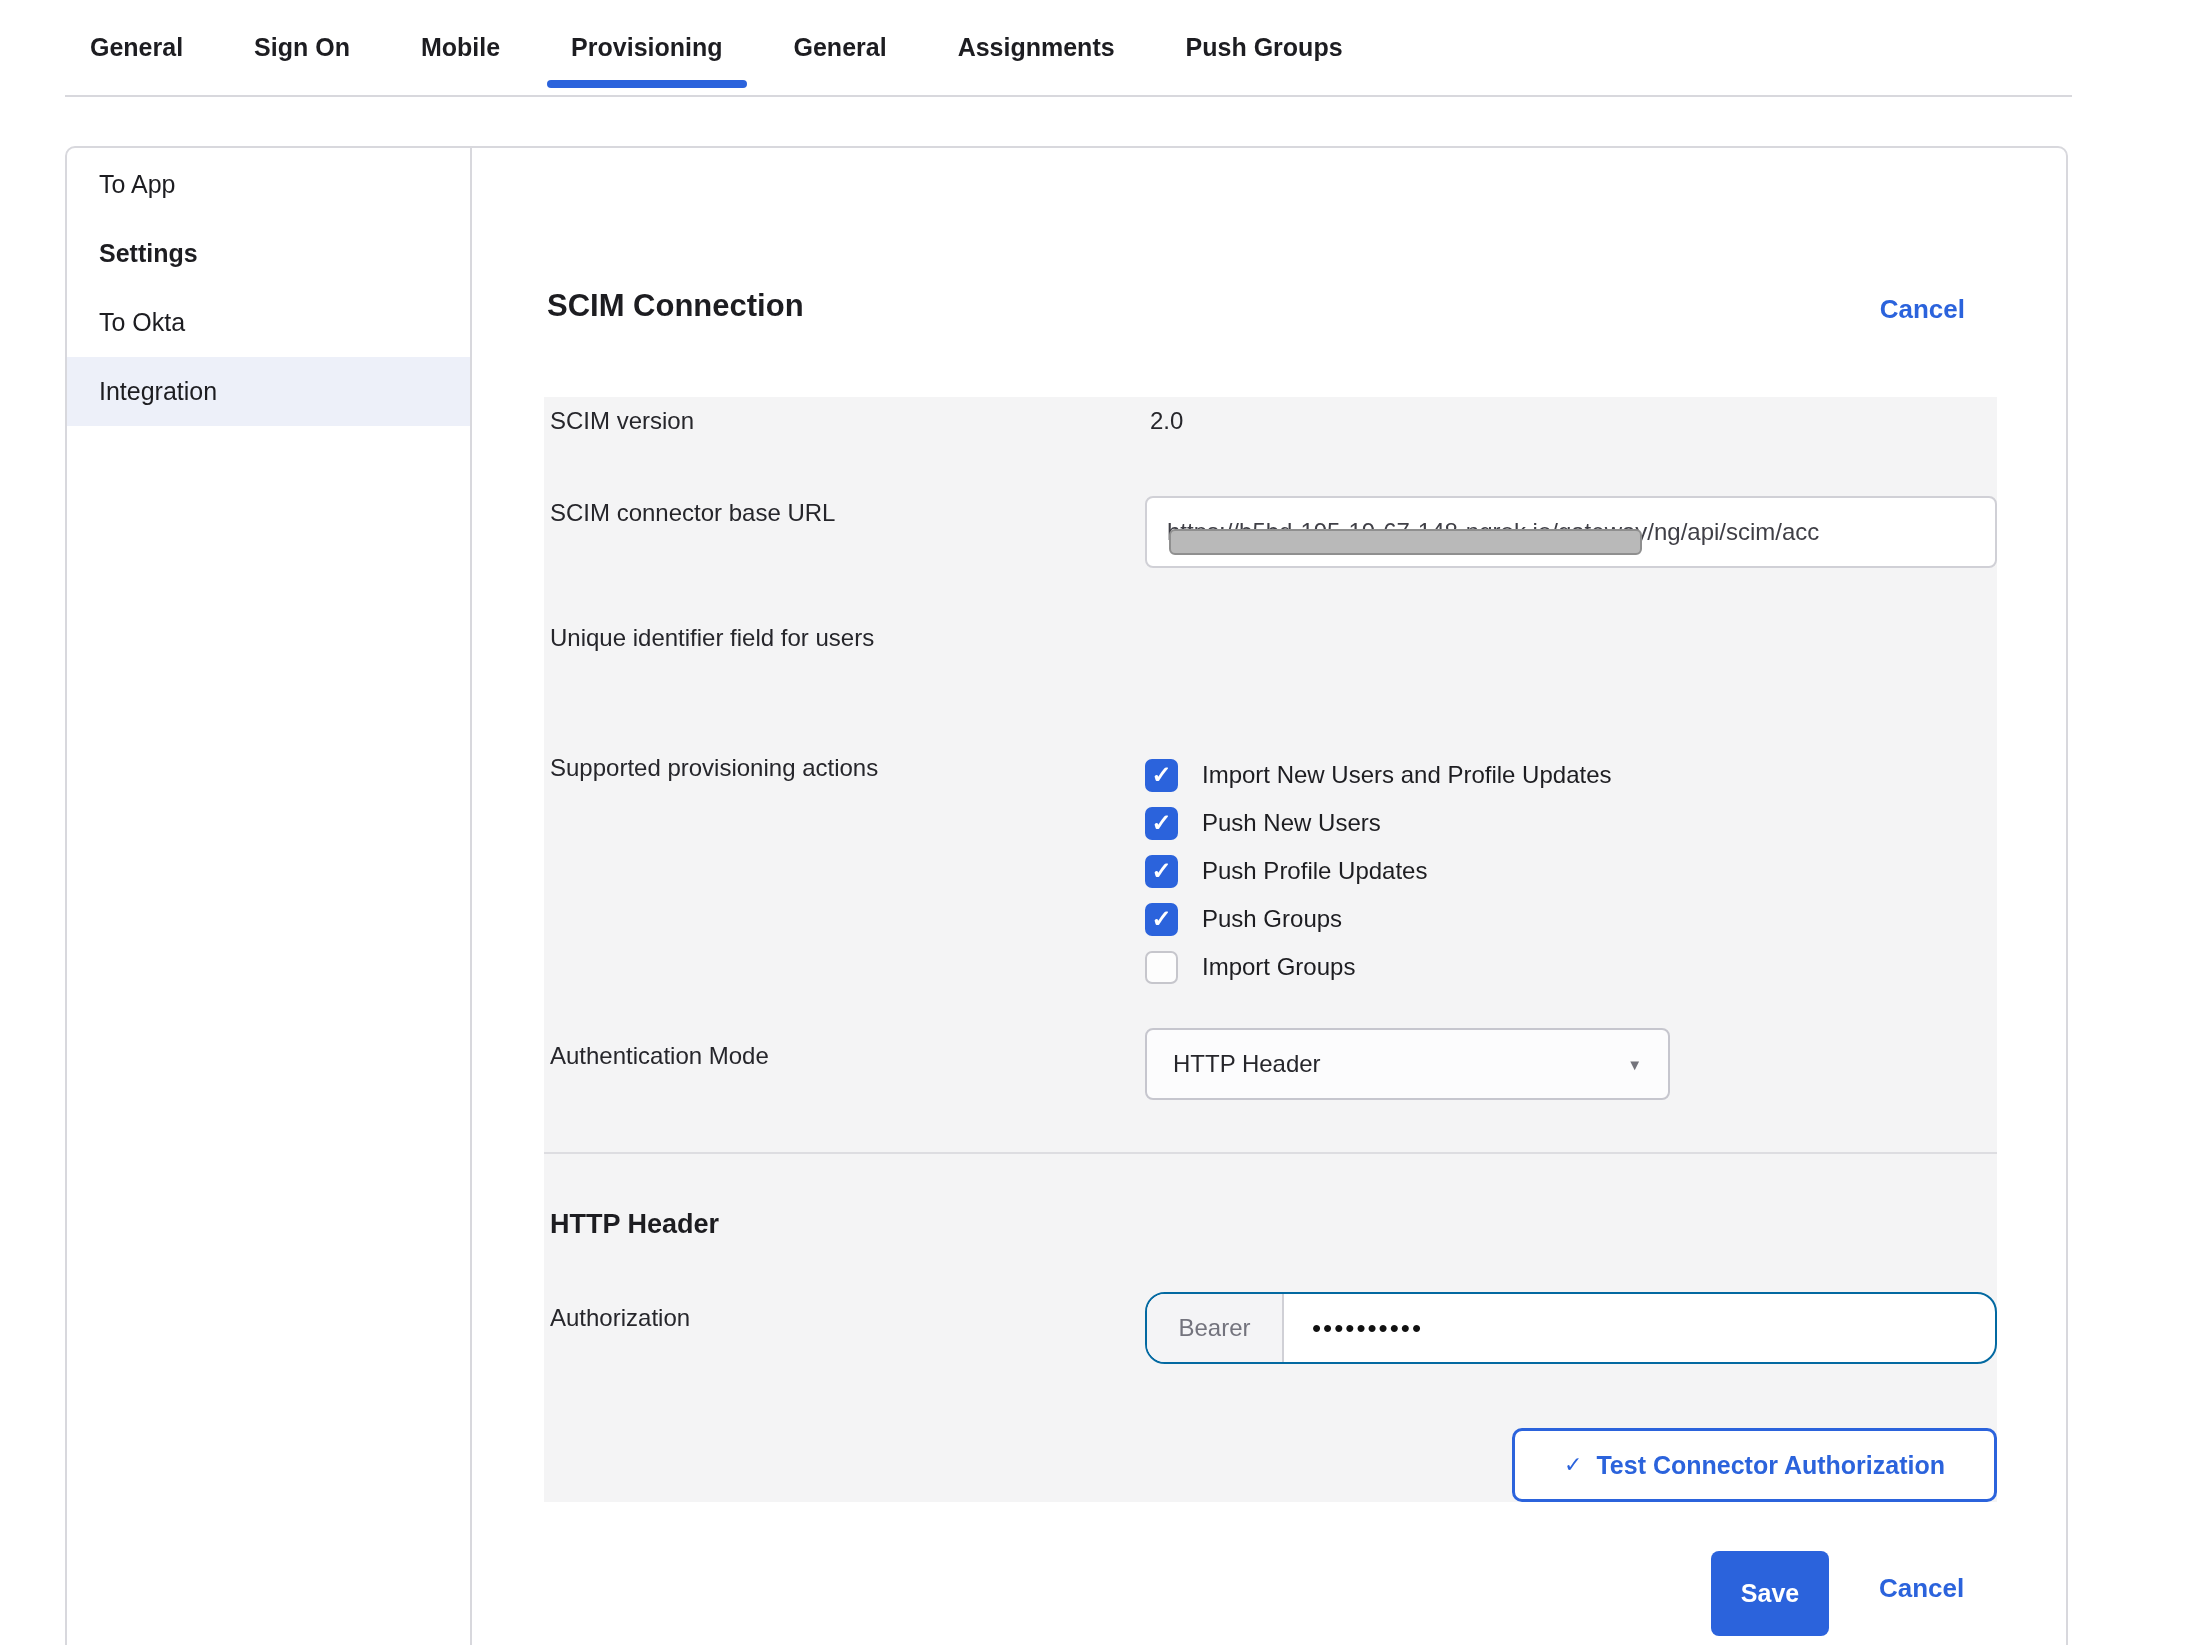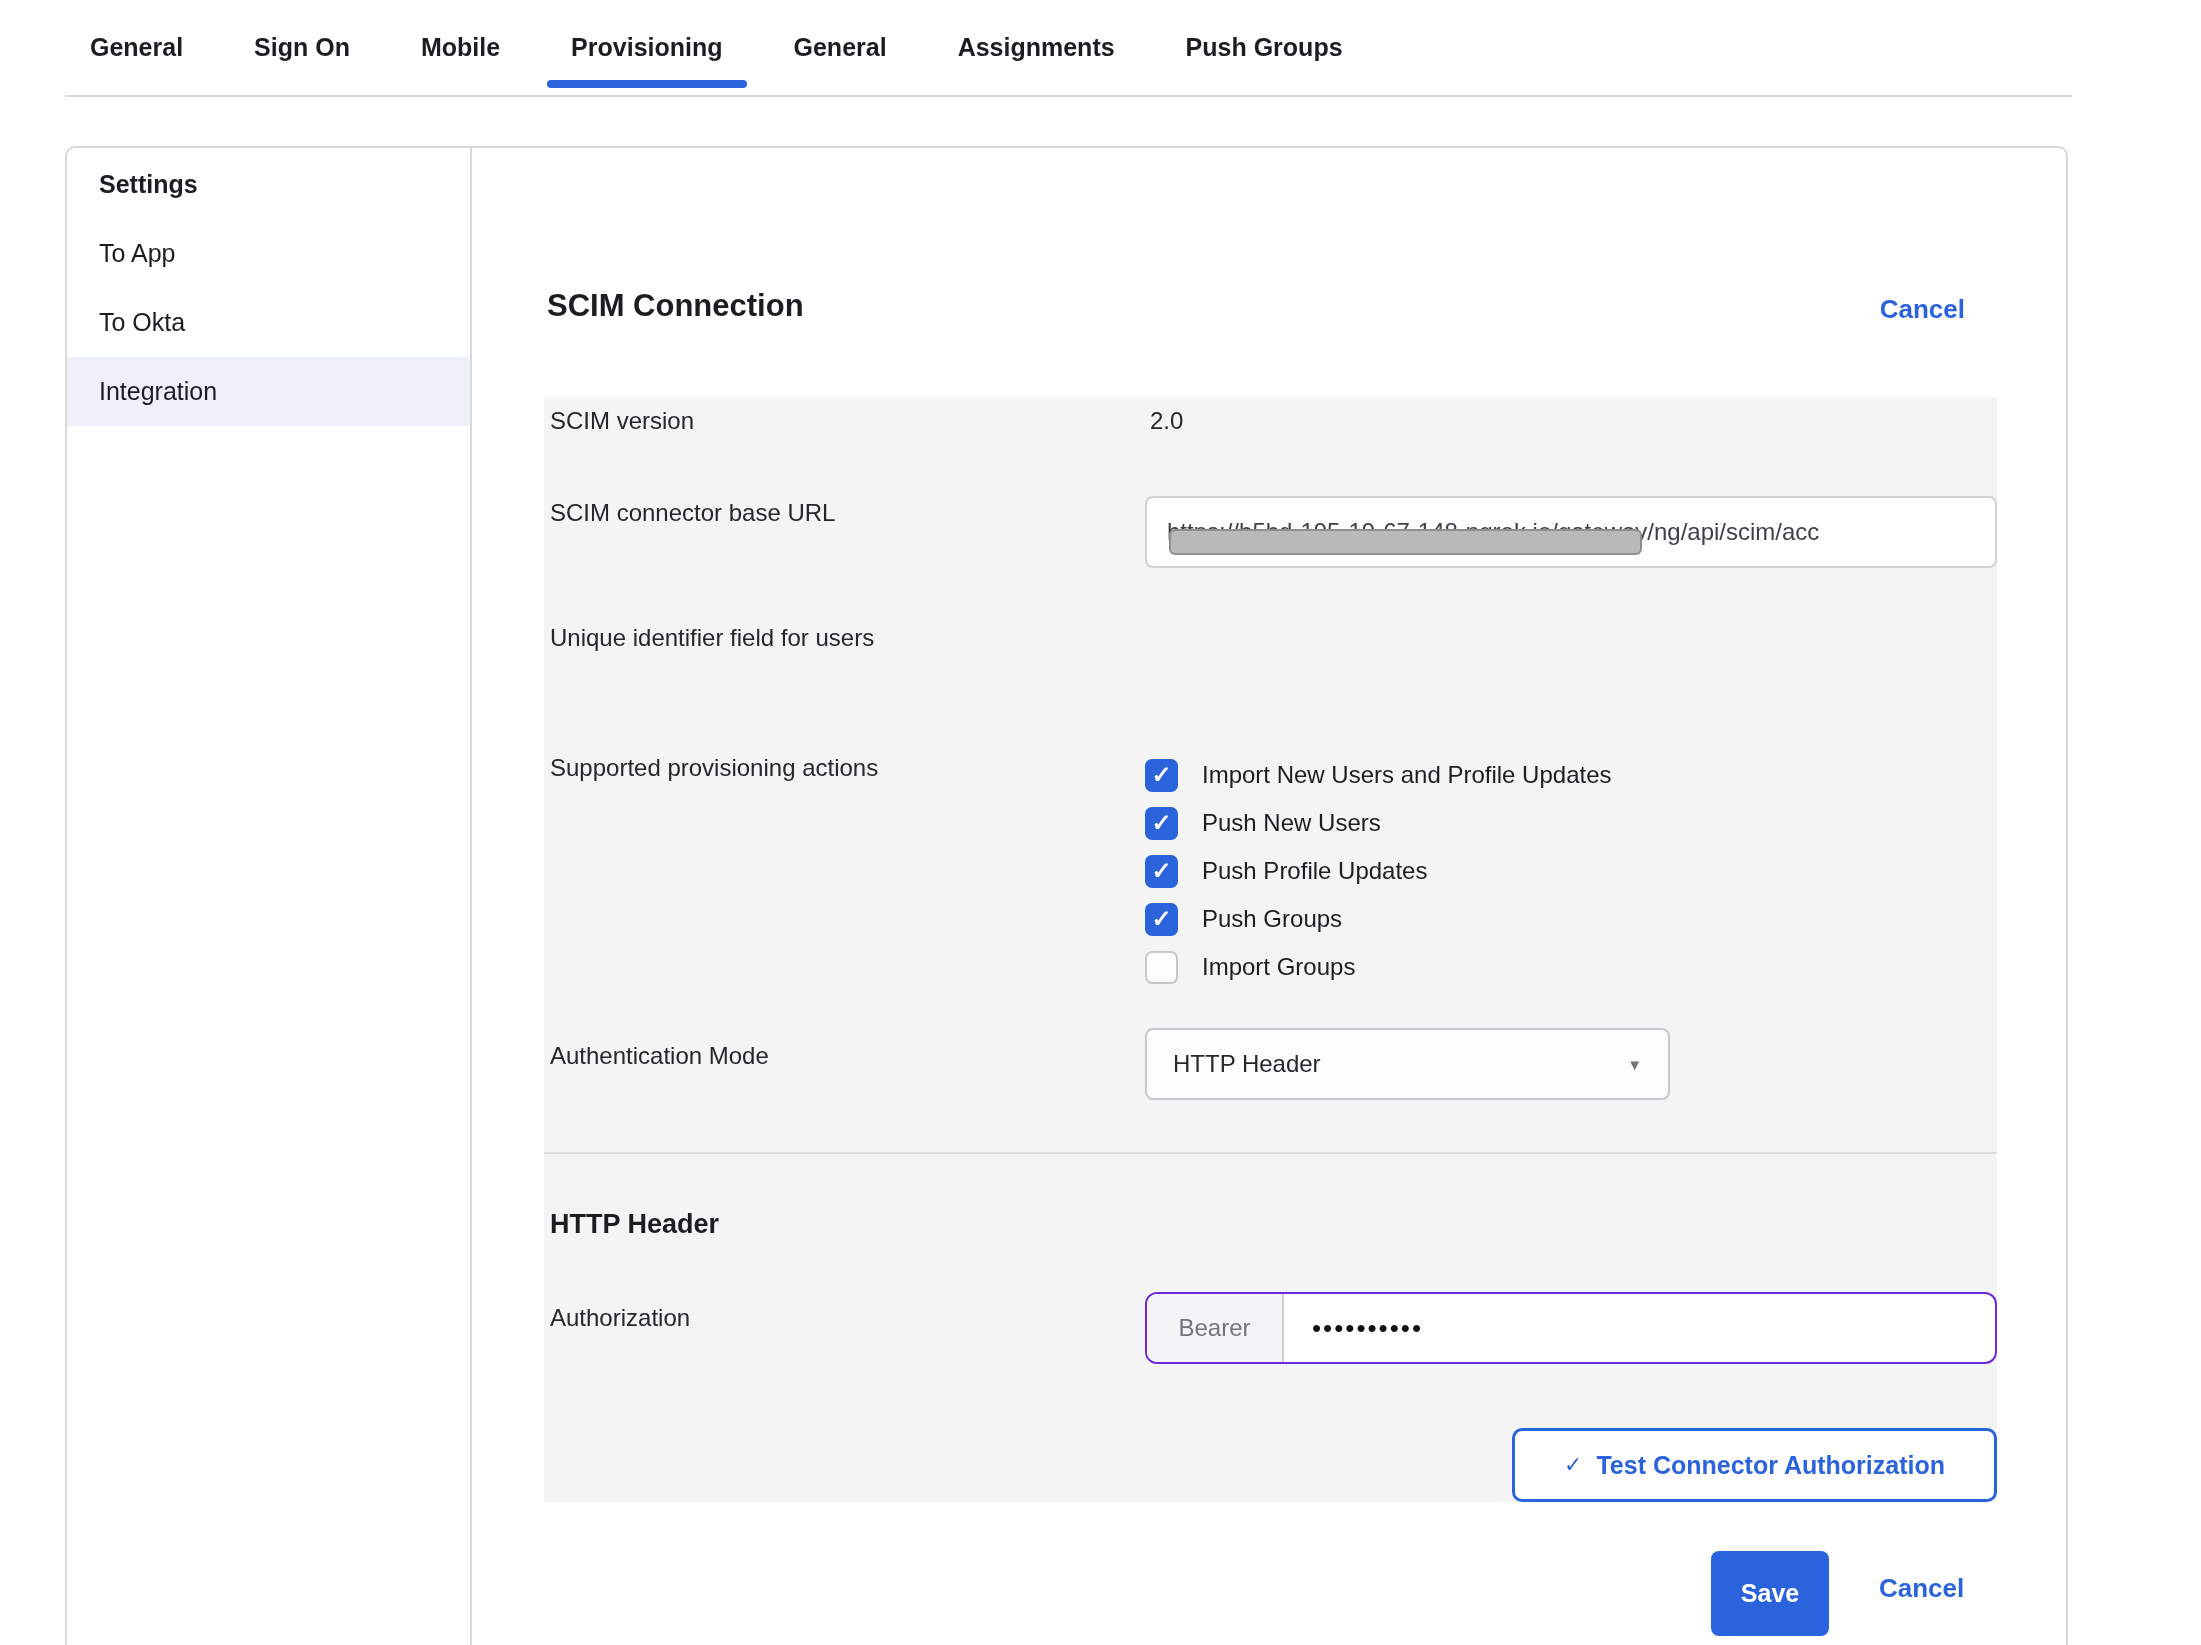--- a/index.html
+++ b/index.html
@@ -64,21 +64,21 @@
   .dropdown { position:absolute; left:601px; top:631px; width:525px; height:72px;
     background:#fcfcfd; border:2px solid #c6c6ce; border-radius:8px;
     display:flex; align-items:center; padding:0 26px; cursor:pointer; }
   .dropdown .dd-value { font-size:24px; color:#26262b; flex:1; }
   .dropdown .dd-arrow { font-size:15px; color:#74747c; }
 
   .panel-divider { position:absolute; left:0; right:0; top:755px; border-top:2px solid #dddde1; }
   .section-title { position:absolute; left:6px; top:812px; font-size:27px; font-weight:700; }
 
   .auth-group { position:absolute; left:601px; right:0; top:895px; height:72px;
-    display:flex; border:2px solid #6d28d9; border-radius:12px; background:#fff; overflow:hidden; }
+    display:flex; border:2px solid #0369a1; border-radius:20px; background:#fff; overflow:hidden; }
   .auth-prefix { width:137px; background:#f4f4f6; border-right:2px solid #d0d0d6;
     display:flex; align-items:center; justify-content:center; font-size:24px; color:#73737d; }
   .auth-secret { flex:1; display:flex; align-items:center; padding-left:28px;
     font-size:26px; letter-spacing:2px; color:#111; cursor:text; }
 
   .test-btn { position:absolute; right:0; top:1031px; width:485px; height:74px;
     background:#fff; border:3px solid #2b63dc; border-radius:10px; color:#2b63dc;
     display:flex; align-items:center; justify-content:center; gap:14px;
     font-size:25px; font-weight:700; cursor:pointer; }
   .test-btn .tb-check { font-size:22px; font-weight:400; }
@@ -98,22 +98,22 @@
   <div class="tab">Mobile</div>
   <div class="tab active">Provisioning</div>
   <div class="tab">General</div>
   <div class="tab">Assignments</div>
   <div class="tab">Push Groups</div>
 </nav>
 
 <section class="card">
 
   <aside class="sidebar">
+    <div class="side-item">To App</div>
     <div class="side-item title">Settings</div>
-    <div class="side-item">To App</div>
     <div class="side-item">To Okta</div>
     <div class="side-item selected">Integration</div>
   </aside>
 
   <div class="main">
     <h1 class="page-title">SCIM Connection</h1>
     <a class="cancel-top">Cancel</a>
 
     <div class="panel">
 

